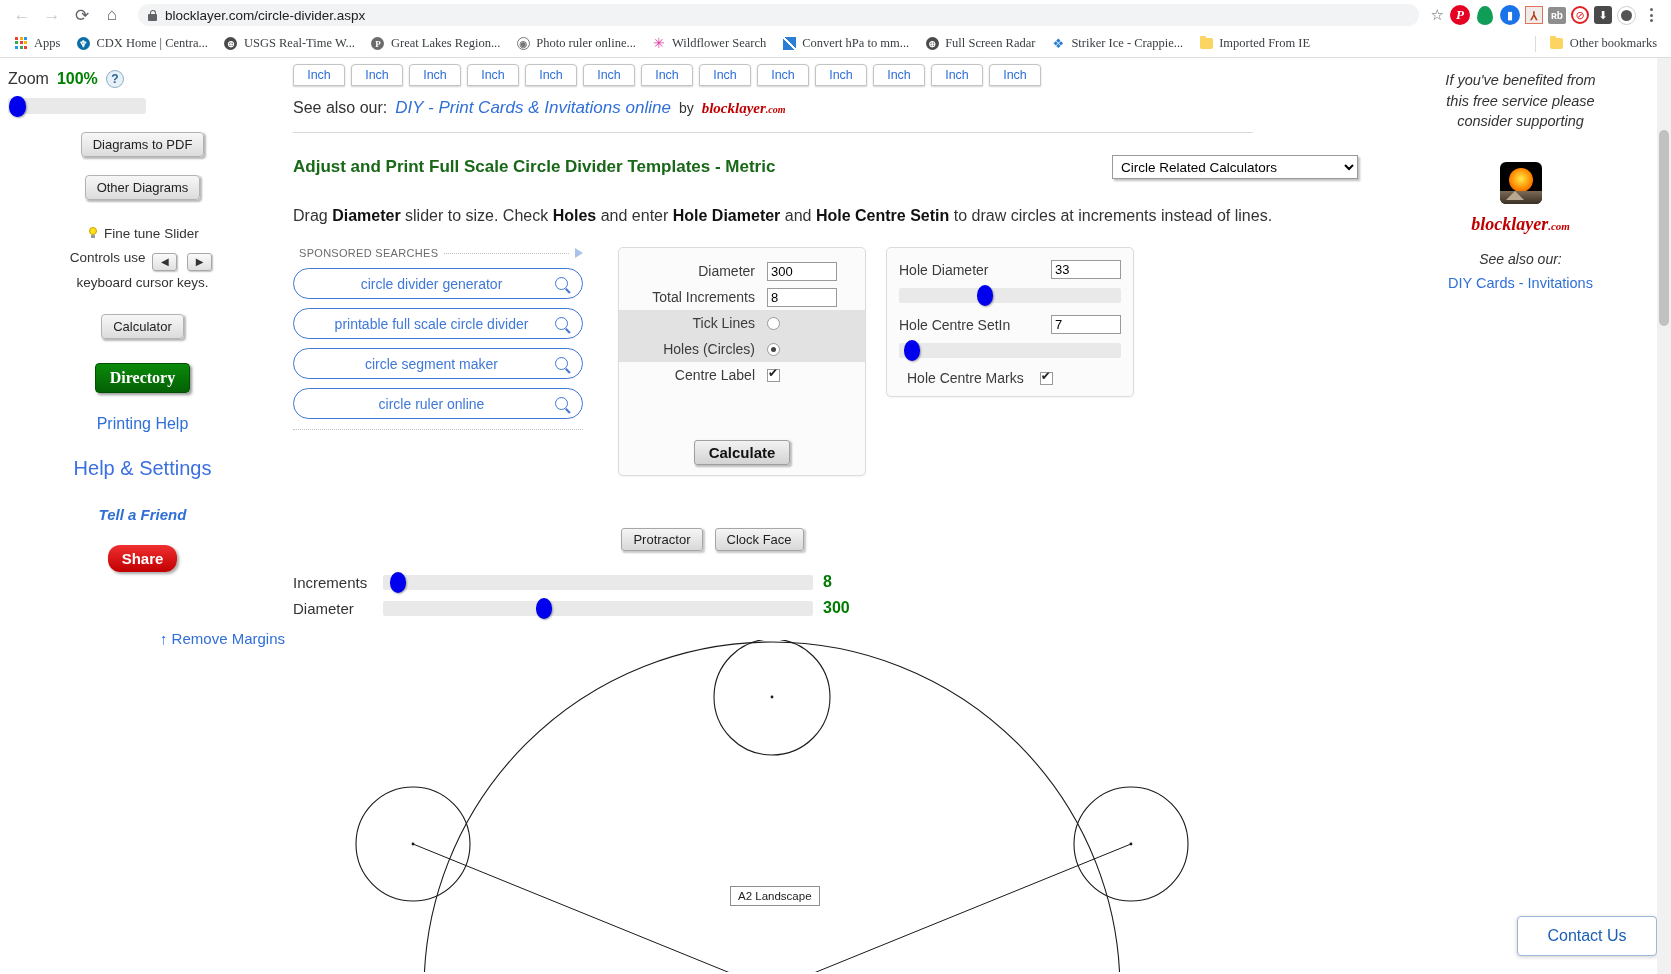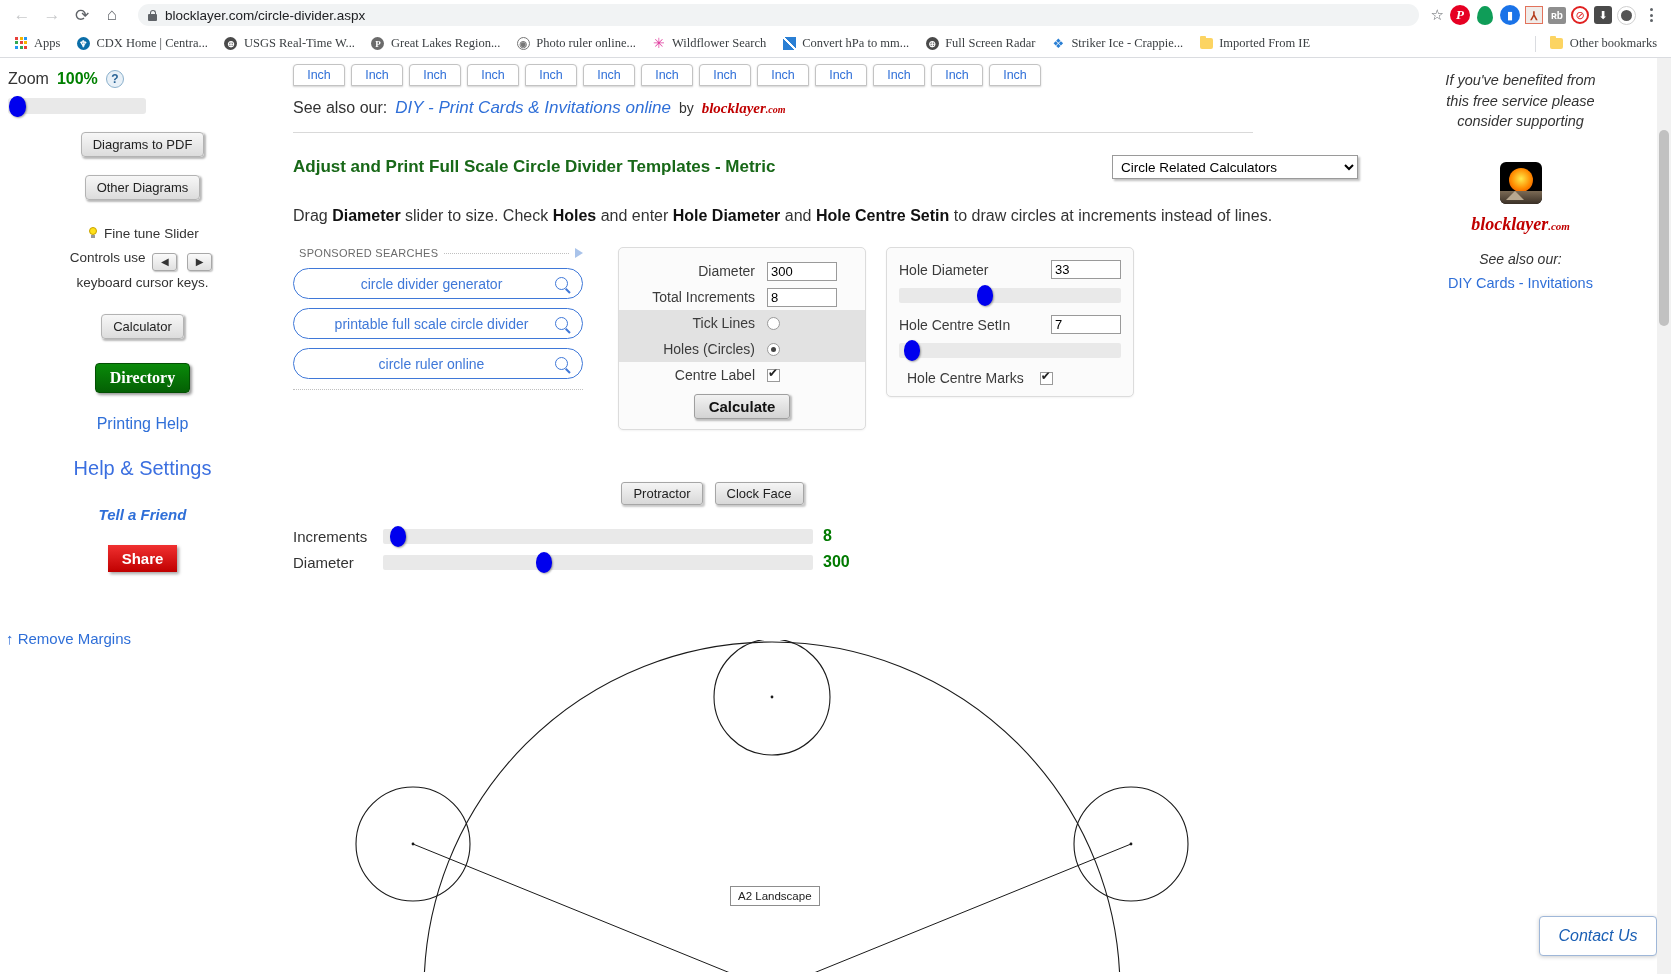--- a/index.html
+++ b/index.html
@@ -120,21 +120,21 @@
     box-shadow:2px 2px 3px rgba(0,0,0,.4); cursor:pointer;
     font-family:"Liberation Serif", serif;
   }
   .lnk { color:#2f6fd8; cursor:pointer; }
   .printing-help { font-size:16px; margin-top:22px; }
   .help-settings { font-size:20px; margin-top:24px; color:#3b6fe0; cursor:pointer; }
   .tellafriend { font-size:15px; font-weight:bold; font-style:italic; margin-top:26px;
                  color:#2f6fd8; cursor:pointer; }
   .share {
     display:inline-block; margin-top:22px; padding:5px 14px; color:#fff; font-weight:bold;
-    font-size:15px; background:linear-gradient(#f03030,#c00000); border-radius:0;
+    font-size:15px; background:linear-gradient(#f03030,#c00000); border-radius:12px;
     box-shadow:2px 2px 3px rgba(0,0,0,.35); cursor:pointer;
   }
   .removemargins { margin-top:58px; font-size:15px; color:#2f6fd8; cursor:pointer; }
 
   
   .main { position:absolute; left:285px; top:0; width:1085px; height:914px; }
   .tabrow { display:flex; gap:6px; padding:6px 8px 0 8px; }
   .tab {
     width:52px; height:22px; line-height:20px; text-align:center;
     font-size:12.5px; color:#2f6fd8; background:#fff;
@@ -203,21 +203,21 @@
            background:#fff; display:inline-block; position:relative; vertical-align:-2px; }
   .radio.on:after { content:''; position:absolute; left:3px; top:3px; width:5px; height:5px;
            border-radius:50%; background:#444; }
   .chk { width:13px; height:13px; border:1px solid #9a9a9a; background:#fff;
          display:inline-block; position:relative; vertical-align:-2px; }
   .chk.on:after { content:'✔'; position:absolute; left:0px; top:-4px; font-size:12px; color:#222; }
   .calcbtn-wrap { text-align:center; padding-top:6px; }
   .calcbtn {
     display:inline-block; padding:3px 14px; font-size:15px; font-weight:bold; color:#111;
     background:linear-gradient(#f2f2f2,#d3d3d3); border:1px solid #9f9f9f; border-radius:3px;
-    box-shadow:1.5px 1.5px 2px rgba(0,0,0,.25); cursor:pointer;
+    box-shadow:1.5px 1.5px 2px rgba(0,0,0,.25); cursor:pointer;margin-top:46px;
   }
 
   .card2 { width:248px; margin-left:20px; padding:12px 12px 10px 12px; }
   .c2row { display:flex; align-items:center; justify-content:space-between; }
   .c2lab { font-size:14px; color:#3b3b3b; }
   .track { position:relative; height:15px; background:#e9e9e9; border-radius:2px;
            margin:9px 0 12px 0; cursor:pointer; }
   .thumb { position:absolute; top:-3px; width:16px; height:21px; background:#0000ee;
            border-radius:8px/10px; box-shadow:1px 1px 2px rgba(0,0,0,.35); }
 
@@ -273,25 +273,25 @@
   .bl-hill:before { content:''; position:absolute; left:6px; bottom:4px; width:0; height:0;
       border-left:9px solid transparent; border-right:9px solid transparent;
       border-bottom:9px solid #b8a890; }
   .bl-name { margin-top:10px; font-size:18px; font-weight:bold; font-style:italic;
       color:#c00000; font-family:"Liberation Serif", serif; }
   .bl-name small { font-size:11px; }
   .rb-seealso { margin-top:16px; font-size:14px; font-style:italic; color:#333; }
   .rb-link { margin-top:8px; font-size:14.5px; color:#2f6fd8; cursor:pointer; }
 
   .contactus {
-    position:absolute; right:14px; bottom:16px; width:118px; height:40px;
+    position:absolute; right:14px; bottom:16px; width:140px; height:40px;
     background:#fff; border:1px solid #9fb7d8; border-radius:4px;
     box-shadow:0 1px 4px rgba(0,0,0,.2);
     display:flex; align-items:center; justify-content:center;
-    color:#1a5fb4; font-size:16px; cursor:pointer;font-style:italic;
+    color:#1a5fb4; font-size:16px; cursor:pointer;
   }
 
   
   .pagescroll { position:absolute; right:0; top:58px; width:14px; height:916px;
                 background:#f1f1f1; }
   .pagescroll .thumbv { position:absolute; top:72px; left:2px; width:10px; height:196px;
                 background:#c1c1c1; border-radius:5px; }
 </style>
 </head>
 <body>
@@ -450,21 +450,21 @@
       <span class="directory">Directory</span>
     </div>
     <div class="printing-help">
       <span class="lnk">Printing Help</span>
     </div>
     <div class="help-settings">Help &amp; Settings</div>
     <div class="tellafriend">Tell a Friend</div>
     <div>
       <span class="share">Share</span>
     </div>
-    <div class="removemargins" style="text-align:left;padding-left:6px">↑ Remove Margins</div>
+    <div class="removemargins" style="text-align:right;padding-left:19px">↑ Remove Margins</div>
   </div>
 
   <div class="main">
 
     <div class="tabrow" id="tabrow">
         <div class="tab">Inch</div>
         <div class="tab">Inch</div>
         <div class="tab">Inch</div>
         <div class="tab">Inch</div>
         <div class="tab">Inch</div>
@@ -504,20 +504,24 @@
           <span class="sp-dots"></span>
           <span class="sp-tri"></span>
         </div>
         <div id="splist">
             <div class="sp-item">
               <span class="lbl">circle divider generator</span>
               <span class="mag"></span>
             </div>
             <div class="sp-item">
               <span class="lbl">printable full scale circle divider</span>
+              <span class="mag"></span>
+            </div>
+            <div class="sp-item">
+              <span class="lbl">circle segment maker</span>
               <span class="mag"></span>
             </div>
             <div class="sp-item">
               <span class="lbl">circle ruler online</span>
               <span class="mag"></span>
             </div>
           </div>
         <div class="sp-foot"></div>
       </div>
 

